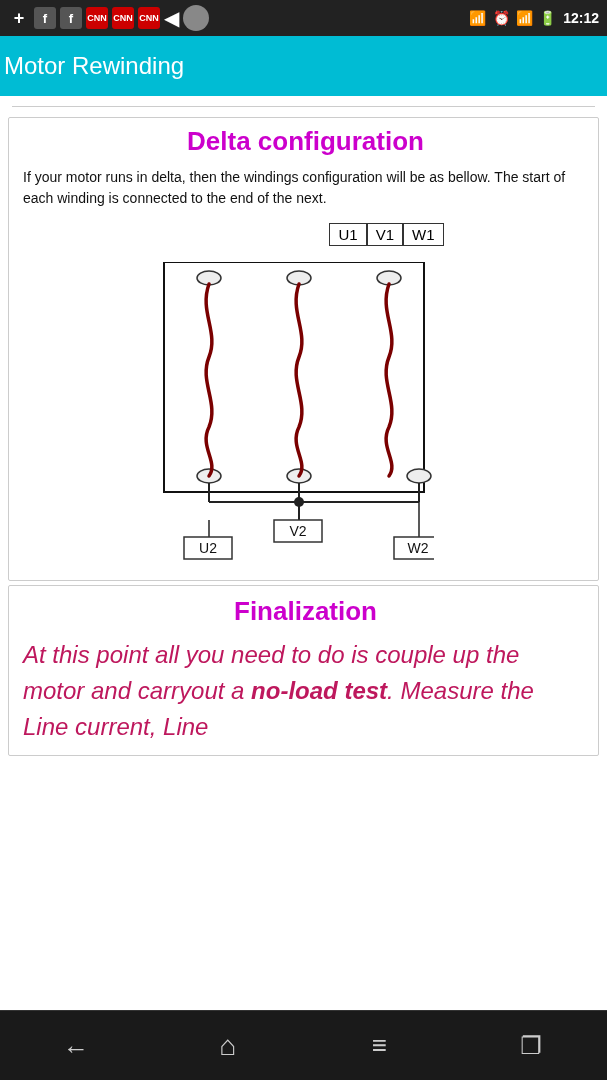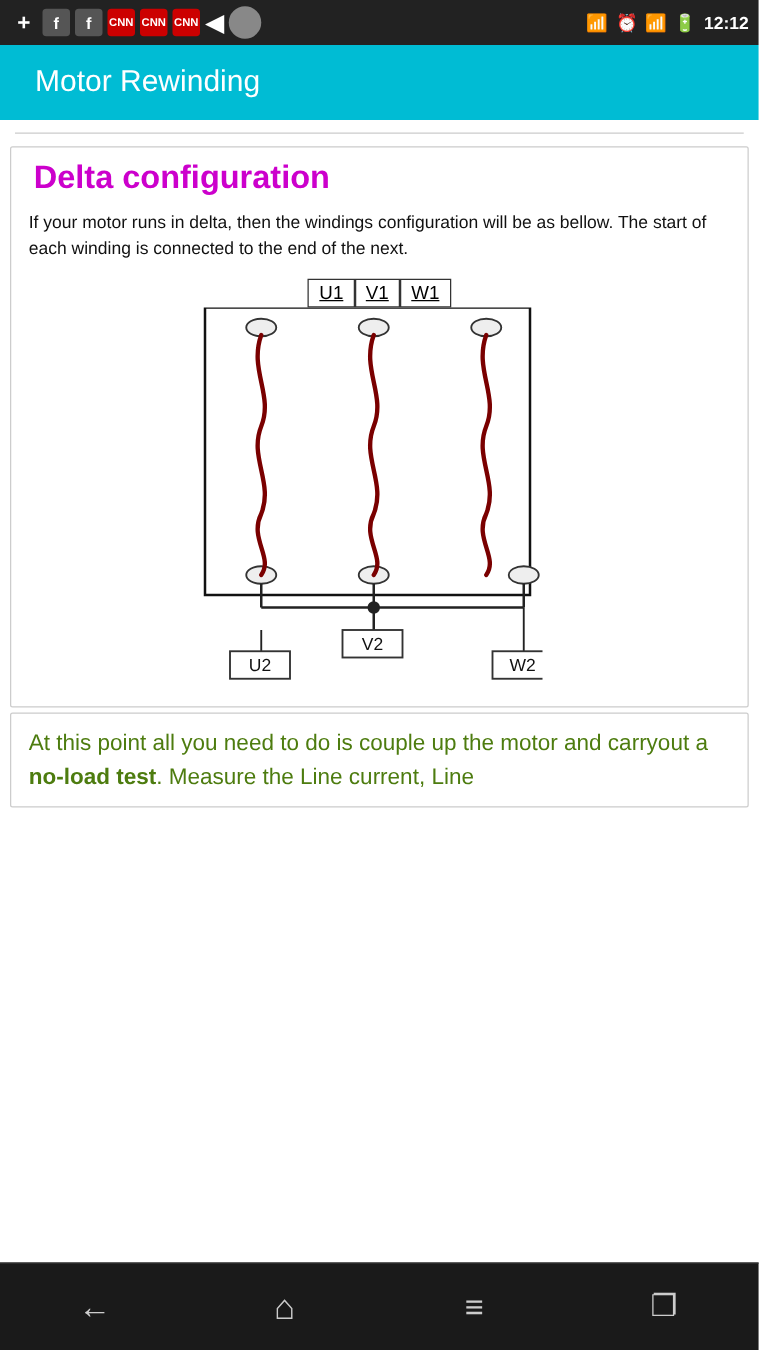--- a/index.html
+++ b/index.html
@@ -49,21 +49,21 @@
     }
     .status-icon.plus { background: none; font-size: 18px; color: #fff; }
 
     
     .app-bar {
       background: #00bcd4;
       color: #fff;
       height: 60px;
       display: flex;
       align-items: center;
-      padding: 0 28px;
+      padding: 0 4px;
     }
     .app-bar-title {
       font-size: 24px;
       font-weight: 400;
       color: #fff;
     }
 
     
     .content {
       flex: 1;
@@ -83,44 +83,44 @@
       margin: 4px 8px;
       border-radius: 2px;
     }
 
     .section-title {
       font-size: 26px;
       font-weight: bold;
       color: #cc00cc;
       margin-bottom: 10px;
       padding-left: 4px;
+      text-align: center;
     }
 
     .section-text {
       font-size: 14px;
       line-height: 1.5;
       color: #111;
       margin-bottom: 14px;
     }
 
     
     .diagram-container {
       display: flex;
       flex-direction: column;
       align-items: center;
       margin: 0 auto;
       width: 300px;
     }
 
     .diagram-labels-top {
       display: flex;
-      justify-content: center;
+      justify-content: flex-end;
       width: 280px;
-      margin-bottom: 0;
-      text-decoration: underline;
+      margin-bottom: 16px;
     }
 
     .diagram-label {
       border: 1px solid #333;
       padding: 2px 8px;
       font-size: 15px;
       background: #fff;
       min-width: 36px;
       text-align: center;
     }
@@ -146,23 +146,24 @@
     }
 
     .finalization-section {
       padding: 10px 14px 10px 14px;
       margin: 4px 8px;
       border: 1px solid #ccc;
       border-radius: 2px;
     }
 
     .finalization-text {
-      font-size: 18px;
+      font-size: 24px;
       line-height: 1.5;
-      color: #4d7c0f;
+      color: #be185d;
+      font-style: italic;
     }
 
     .bold-text {
       font-weight: bold;
     }
 
     
     .diagram-svg-wrap {
       position: relative;
       width: 100%;
@@ -253,20 +254,21 @@
           <text x="144" y="274" font-size="14" text-anchor="middle" fill="#111">V2</text>
 
           <rect x="240" y="275" width="48" height="22" fill="white" stroke="#333" stroke-width="1.5"></rect>
           <text x="264" y="291" font-size="14" text-anchor="middle" fill="#111">W2</text>
         </svg>
       </div>
     </div>
   </div>
 
   <div class="finalization-section">
+    <div class="section-title">Finalization</div>
     <div class="finalization-text">
       <span>At this point all you need to do is couple up the motor and carryout a </span><span class="bold-text">no-load test</span><span>. Measure the Line current, Line</span>
     </div>
   </div>
 
 </div>
 
 <div class="bottom-nav">
   <div class="nav-btn">
     <span style="font-size:26px; color:#ccc;">←</span>

